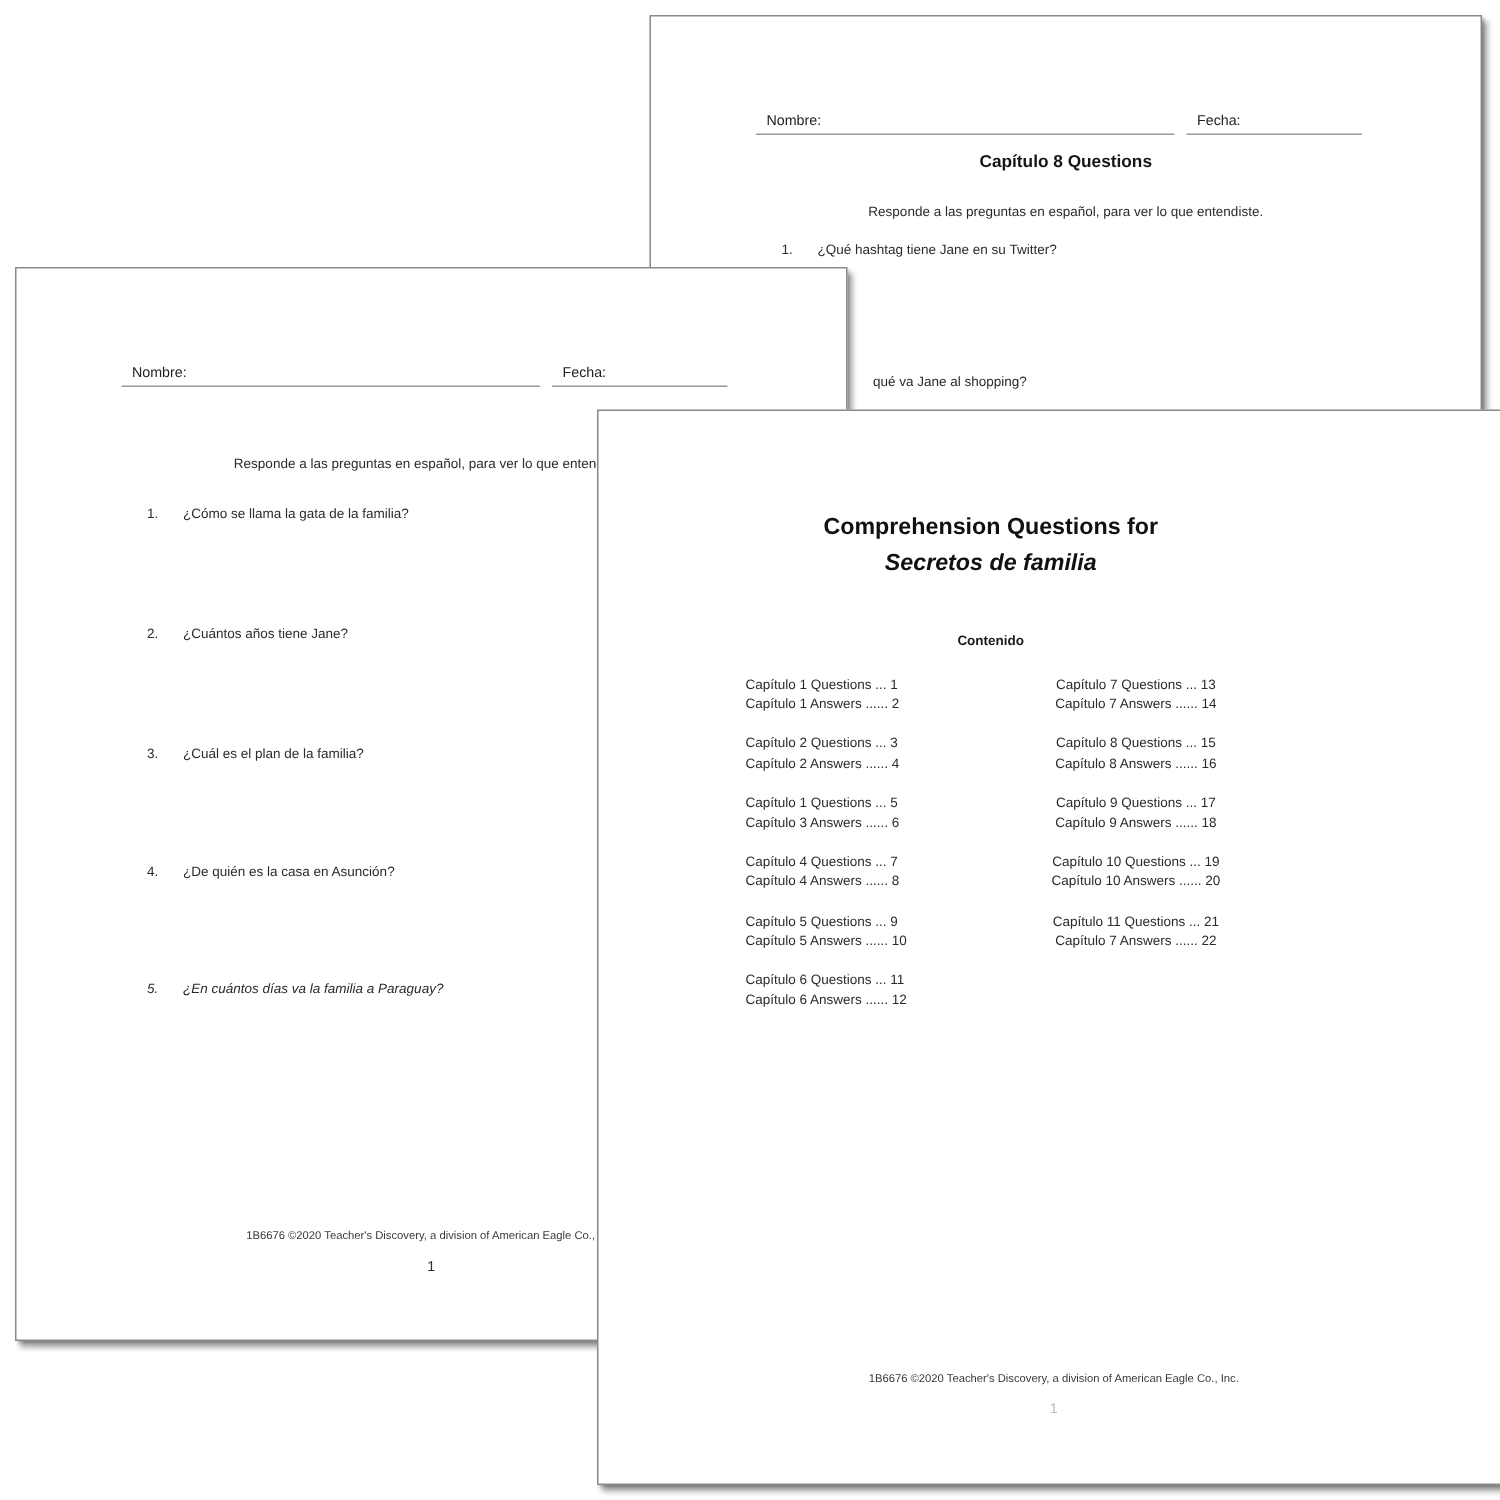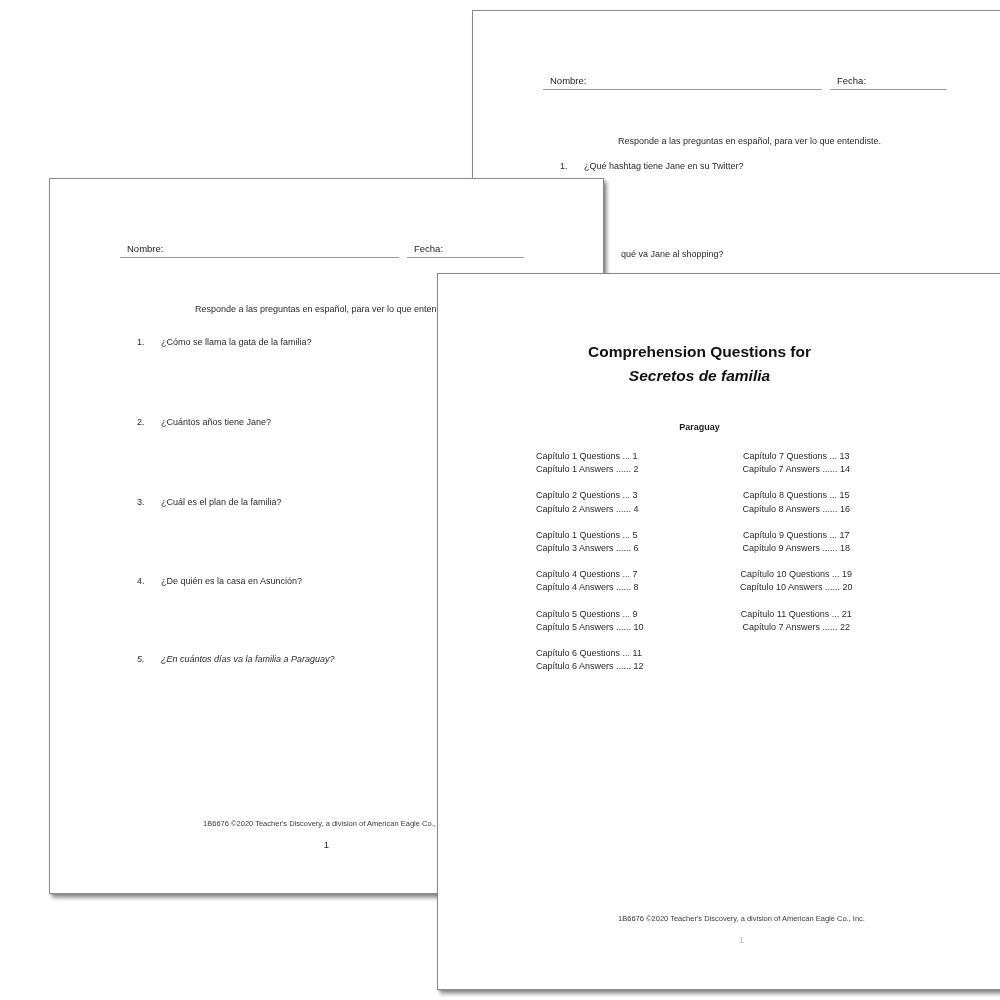--- a/index.html
+++ b/index.html
@@ -3,21 +3,21 @@
 <meta charset="utf-8">
 <style>
   html, body { margin:0; padding:0; }
   body {
     width:1000px; height:1000px; position:relative;
     background:#ffffff;
     font-family:"Liberation Sans","DejaVu Sans",sans-serif;
     color:#2b2b2b;
     overflow:hidden;
   }
-  .canvas { position:absolute; inset:0;margin-left:39px; }
+  .canvas { position:absolute; inset:0; }
 
   .page {
     position:absolute; background:#ffffff; box-sizing:border-box;
     border:1px solid #8a8a8a;
     box-shadow:3px 4px 4px rgba(0,0,0,0.40), 1px 1px 2px rgba(0,0,0,0.20);
   }
   .page-cap8  { left:433px; top:10px;  width:555px; height:718px; z-index:1; }
   .page-cap1  { left:10px;  top:178px; width:555px; height:716px; z-index:2; }
   .page-cover { left:398px; top:273px; width:609px; height:717px; z-index:3; }
 
@@ -76,20 +76,21 @@
 
 <div class="canvas">
 
   <section class="page page-cap8">
     <span class="blank-cell cell-nombre">
       <span>Nombre:</span>
     </span>
     <span class="blank-cell cell-fecha">
       <span>Fecha:</span>
     </span>
+    <h2 class="ws-title">Capítulo 8 Questions</h2>
     <p class="ws-instruction">Responde a las preguntas en español, para ver lo que entendiste.</p>
     <div class="question" style="top:150px;">
       <span class="q-num">1.</span><span class="q-text">¿Qué hashtag tiene Jane en su Twitter?</span>
     </div>
     <div class="question q-partial" style="top:238px;">
       <span class="q-text">qué va Jane al shopping?</span>
     </div>
   </section>
 
   <section class="page page-cap1">
@@ -117,21 +118,21 @@
     </div>
     <div class="footer">1B6676 ©2020 Teacher's Discovery, a division of American Eagle Co., Inc.</div>
     <div class="pagenum">1</div>
   </section>
 
   <section class="page page-cover">
     <h1 class="cover-titles">
       <span class="cover-title-line1">Comprehension Questions for</span><br>
       <span class="cover-title-line2">Secretos de familia</span>
     </h1>
-    <h3 class="contenido">Paraguay</h3>
+    <h3 class="contenido">Contenido</h3>
 
     <div class="toc-col toc-left">
       <div class="toc-pair">
         <div class="toc-line">Capítulo 1 Questions ... 1</div>
         <div class="toc-line">Capítulo 1 Answers ...... 2</div>
       </div>
       <div class="toc-pair">
         <div class="toc-line">Capítulo 2 Questions ... 3</div>
         <div class="toc-line">Capítulo 2 Answers ...... 4</div>
       </div>

